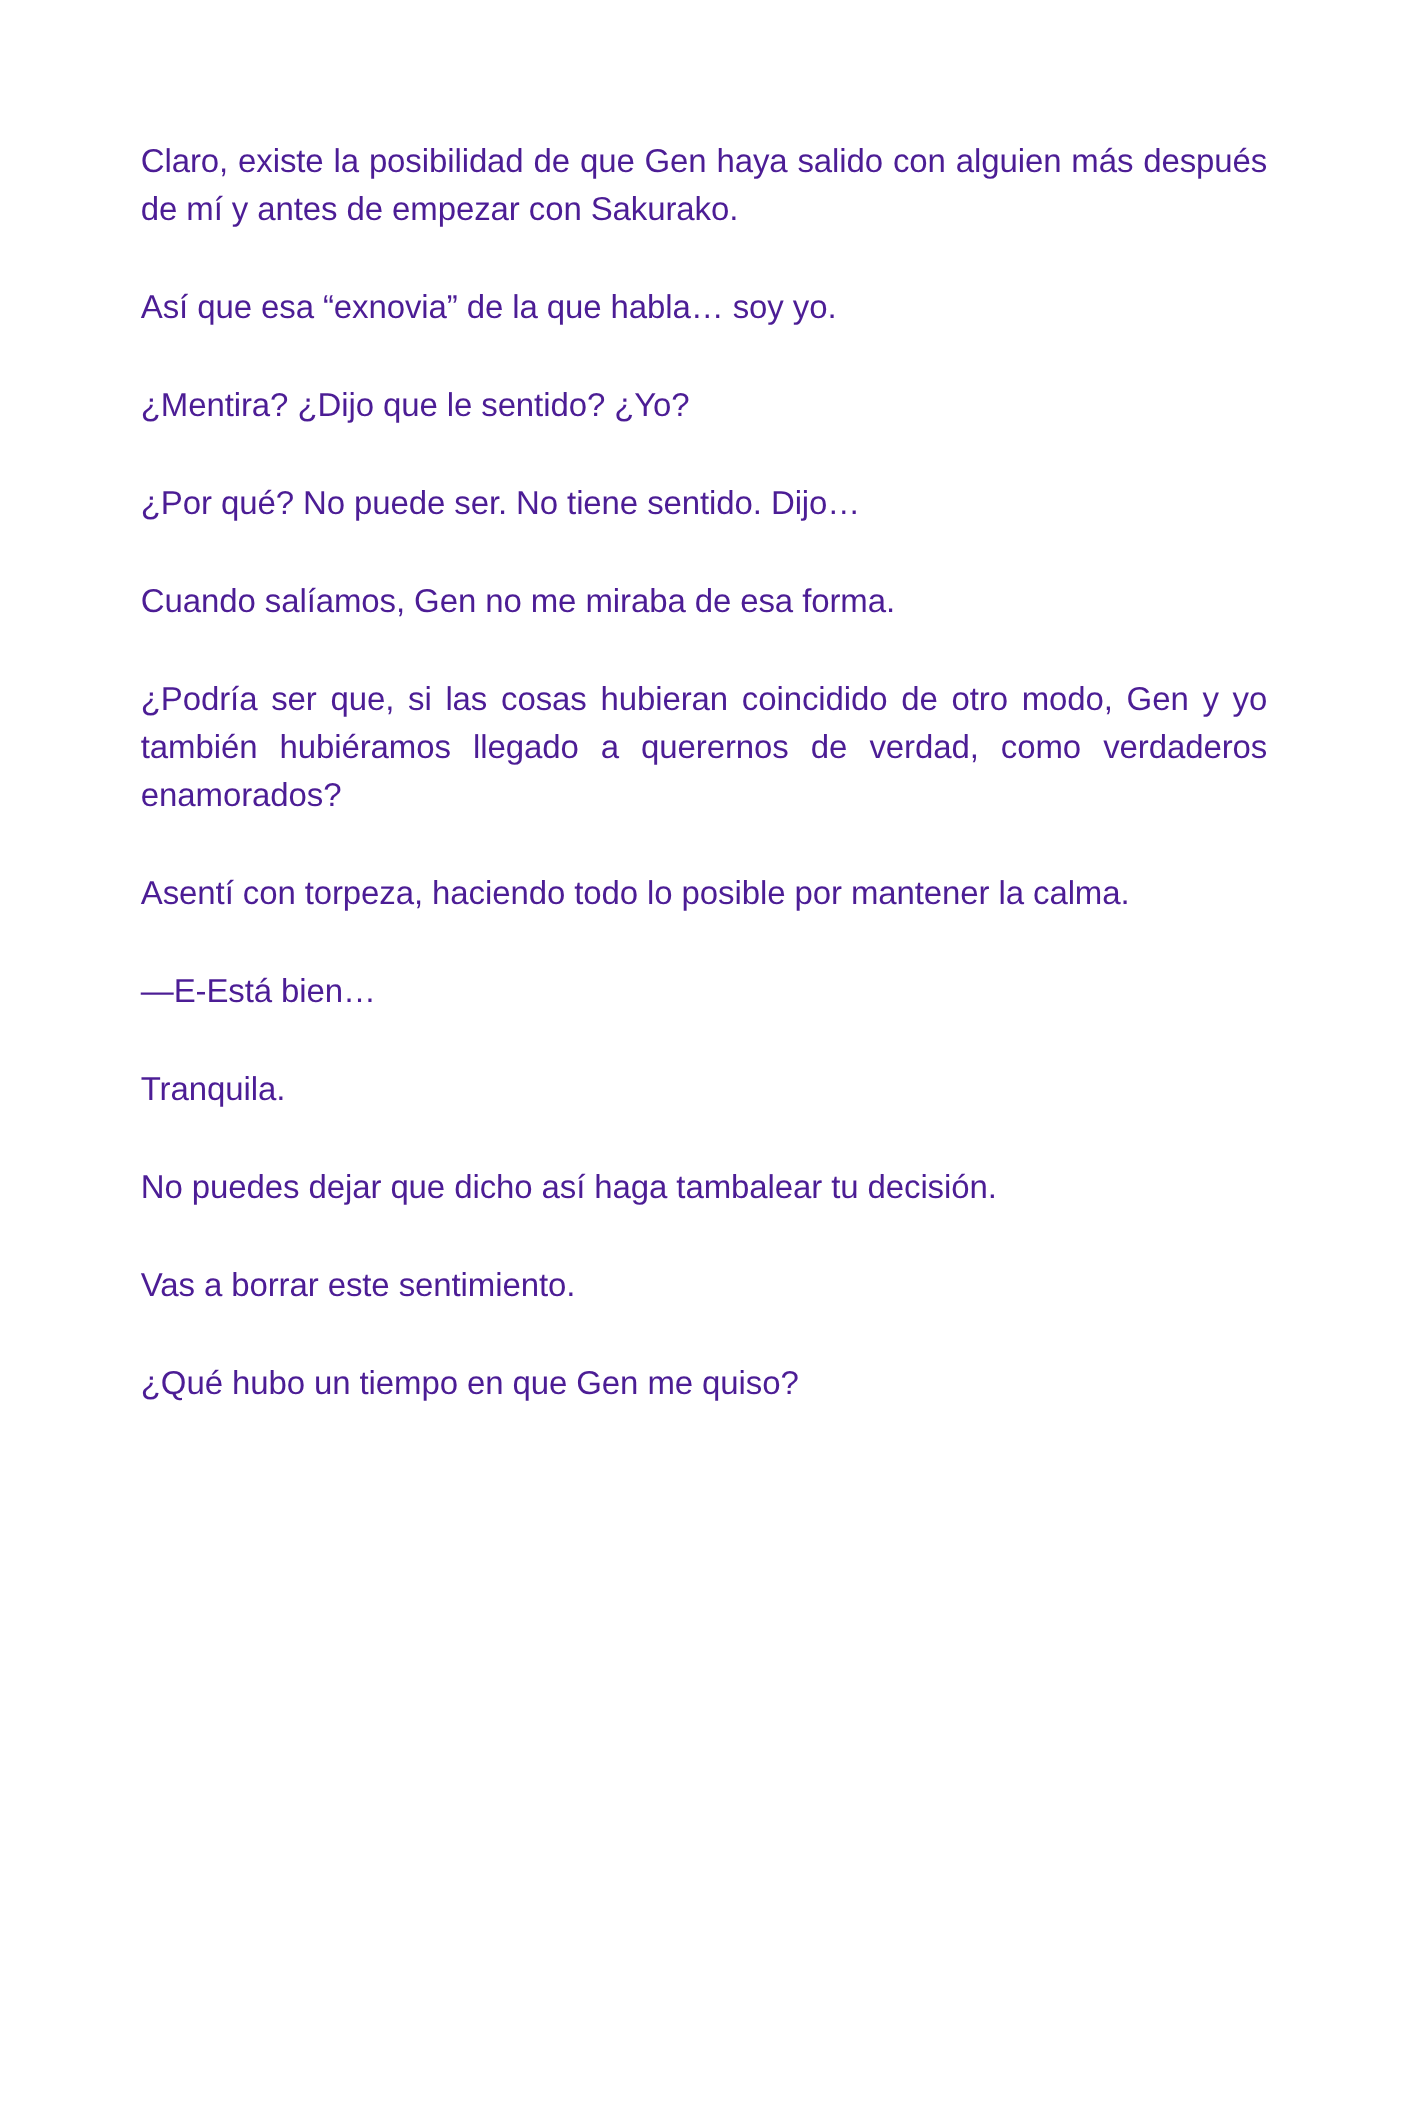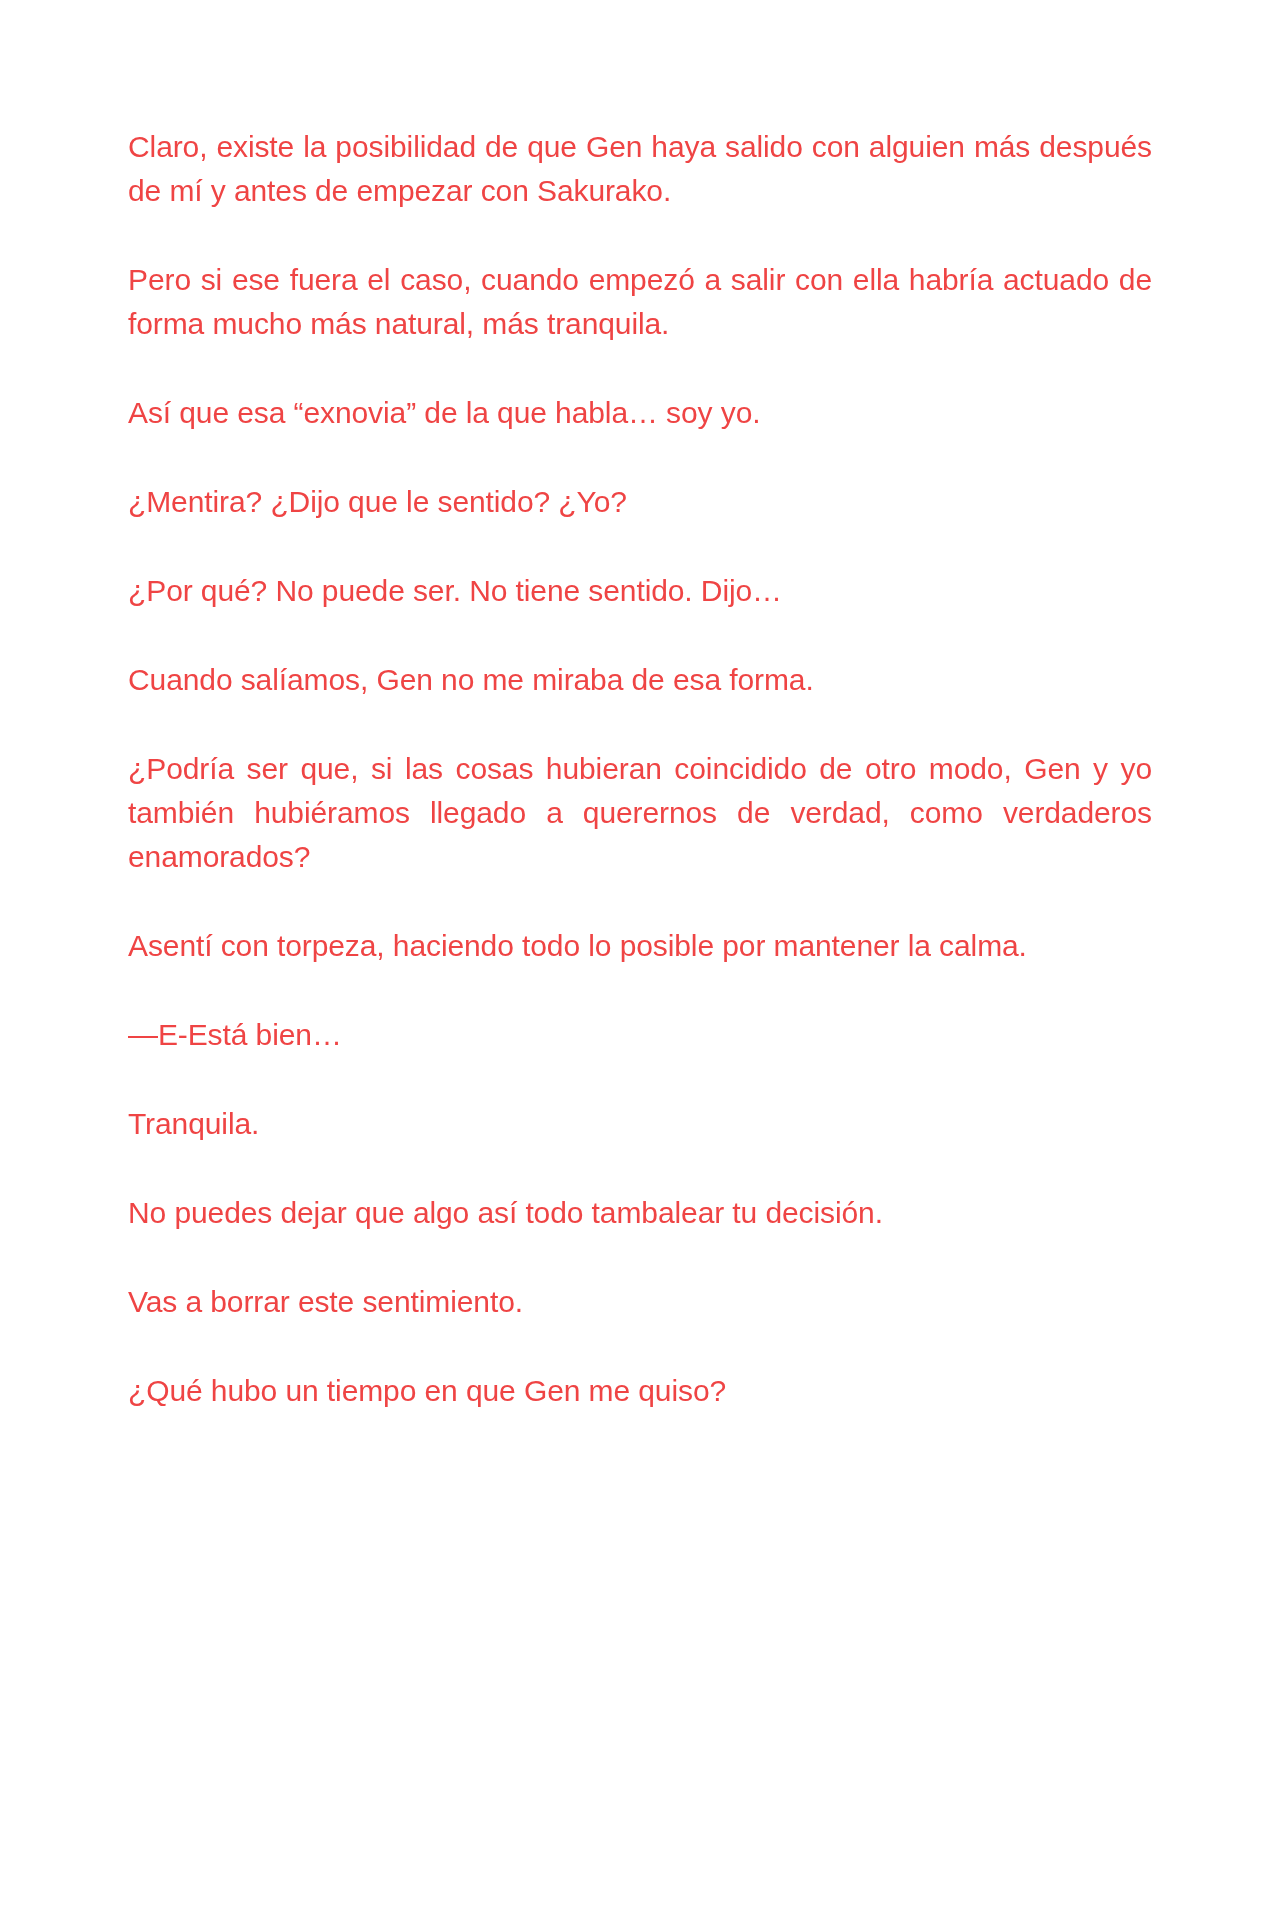--- a/index.html
+++ b/index.html
@@ -14,40 +14,39 @@
       position: relative;
     }
     .page {
       position: absolute;
       left: 128px;
       top: 125px;
       width: 1024px;
       font-family: "Liberation Sans", sans-serif;
       font-size: 30px;
       line-height: 44px;
-      color: #ef4444;
+      color: #4c1d95;
       letter-spacing: -0.1px;
     }
     .para {
       margin: 0 0 45px 0;
       text-align: justify;
       text-align-last: left;
       hyphens: none;
     }
   </style>
 </head>
 <body>
 
 <main class="page">
   <p class="para">Claro, existe la posibilidad de que Gen haya salido con alguien más después de mí y antes de empezar con Sakurako.</p>
-  <p class="para">Pero si ese fuera el caso, cuando empezó a salir con ella habría actuado de forma mucho más natural, más tranquila.</p>
   <p class="para">Así que esa “exnovia” de la que habla… soy yo.</p>
   <p class="para">¿Mentira? ¿Dijo que le sentido? ¿Yo?</p>
   <p class="para">¿Por qué? No puede ser. No tiene sentido. Dijo…</p>
   <p class="para">Cuando salíamos, Gen no me miraba de esa forma.</p>
   <p class="para">¿Podría ser que, si las cosas hubieran coincidido de otro modo, Gen y yo también hubiéramos llegado a querernos de verdad, como verdaderos enamorados?</p>
   <p class="para">Asentí con torpeza, haciendo todo lo posible por mantener la calma.</p>
   <p class="para">—E-Está bien…</p>
   <p class="para">Tranquila.</p>
-  <p class="para">No puedes dejar que algo así todo tambalear tu decisión.</p>
+  <p class="para">No puedes dejar que dicho así haga tambalear tu decisión.</p>
   <p class="para">Vas a borrar este sentimiento.</p>
   <p class="para">¿Qué hubo un tiempo en que Gen me quiso?</p>
 </main>
 
 </body></html>

